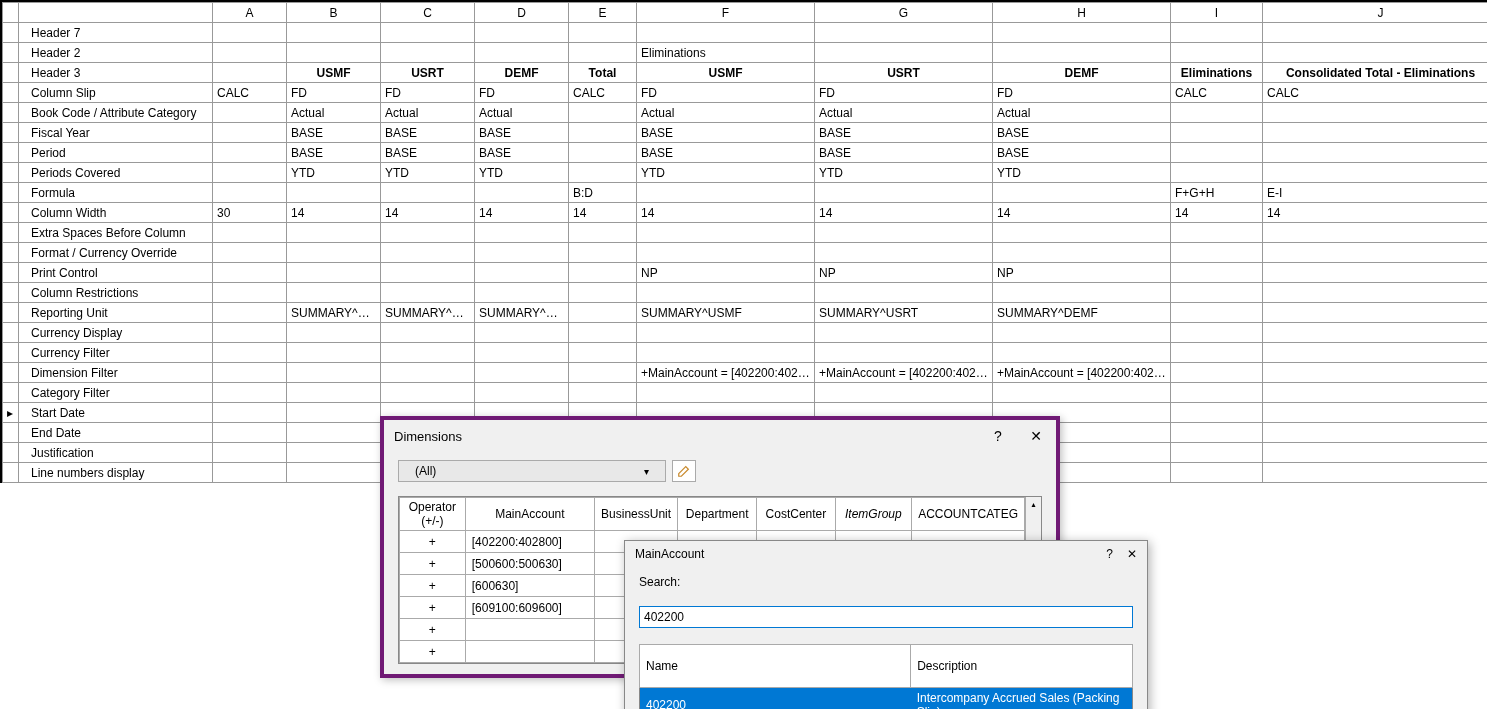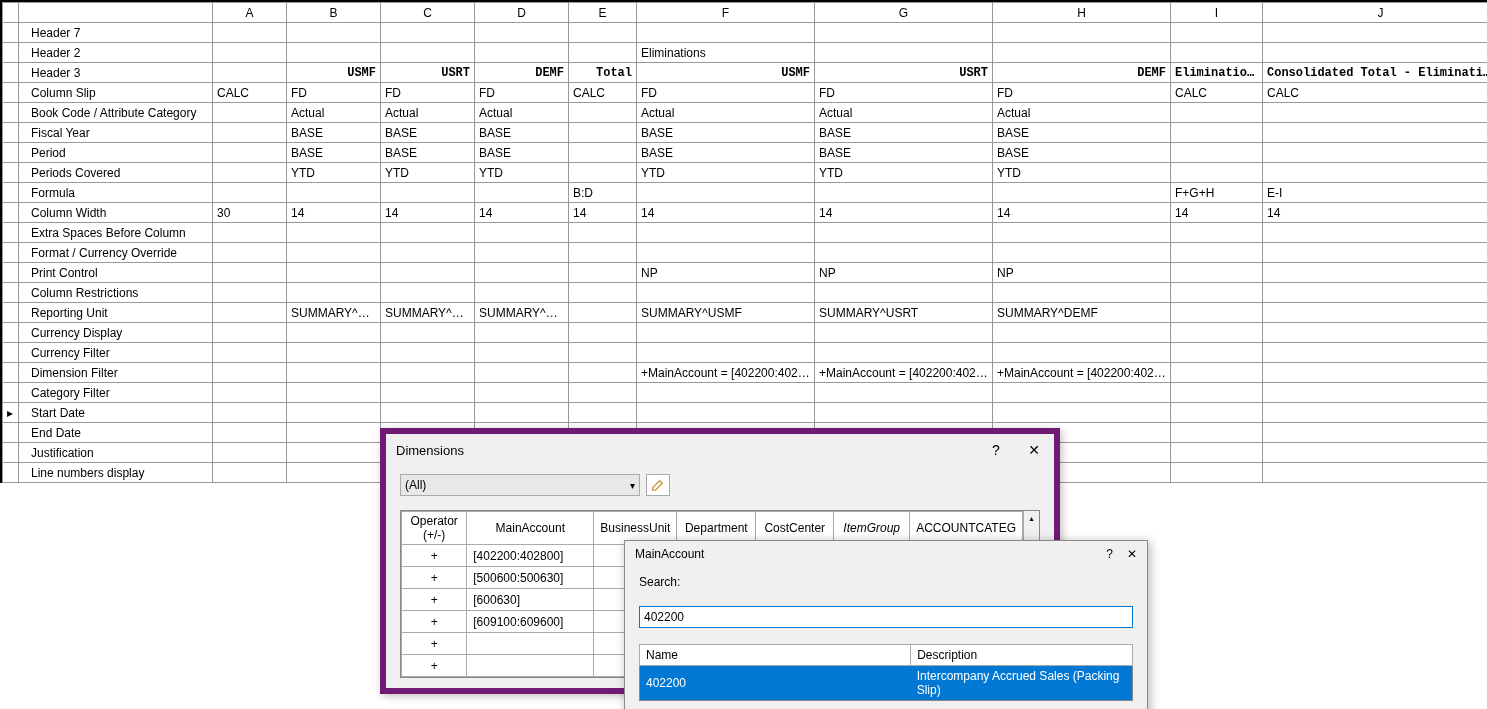--- a/index.html
+++ b/index.html
@@ -36,34 +36,33 @@
   background: #fff;
 }
 table.grid th {
   font-weight: normal;
   text-align: center;
   background: #fff;
 }
 table.grid .rowlabel {
   padding-left: 12px;
 }
-table.grid .bold { font-weight: bold; text-align: right; font-family: Liberation Mono, monospace; }
+table.grid .bold { font-weight: bold; text-align: center; }
 .row-indicator {
   width: 16px;
   text-align: center;
   padding: 0;
 }
 
 .dialog {
   position: absolute;
   background: #f0f0f0;
-  border: 6px solid #701a75;
+  border: 4px solid #701a75;
   box-shadow: 2px 2px 8px rgba(0,0,0,0.25);
   font-size: 12px;
-  margin-top: 12px;
 }
 .dialog .titlebar {
   display: flex;
   align-items: center;
   justify-content: space-between;
   padding: 6px 8px 4px 10px;
   font-size: 13px;
 }
 .dialog .titlebar .right { display: flex; gap: 14px; align-items: center; }
 .dialog .titlebar .btnx {
@@ -71,22 +70,22 @@
   display: inline-flex; align-items: center; justify-content: center;
   cursor: pointer;
   font-size: 14px;
 }
 .dialog .body { padding: 10px 14px; }
 .combo {
   display: inline-flex; align-items: center;
   height: 22px;
   background: #e8e8e8;
   border: 1px solid #aaa;
-  width: 240px;
-  padding: 0 4px;
+  width: 268px;
+  padding: 0 16px;
   justify-content: space-between;
 }
 .combo .chev { font-size: 10px; }
 .iconbtn {
   display: inline-flex; align-items: center; justify-content: center;
   width: 24px; height: 22px;
   border: 1px solid #aaa;
   background: #fff;
   margin-left: 6px;
 }
@@ -149,21 +148,21 @@
   width: 100%;
   border-collapse: collapse;
   margin-top: 16px;
   border: 1px solid #888;
   background: #fff;
 }
 table.results th {
   text-align: left;
   font-weight: normal;
   border: 1px solid #aaa;
-  padding: 3px 6px;
+  padding: 14px 6px;
   height: 20px;
 }
 table.results td {
   padding: 3px 6px;
   height: 20px;
 }
 table.results tr.sel td {
   background: #0078d4;
   color: #fff;
 }

